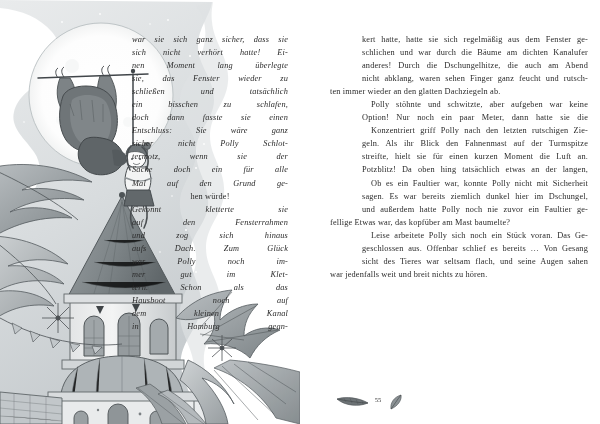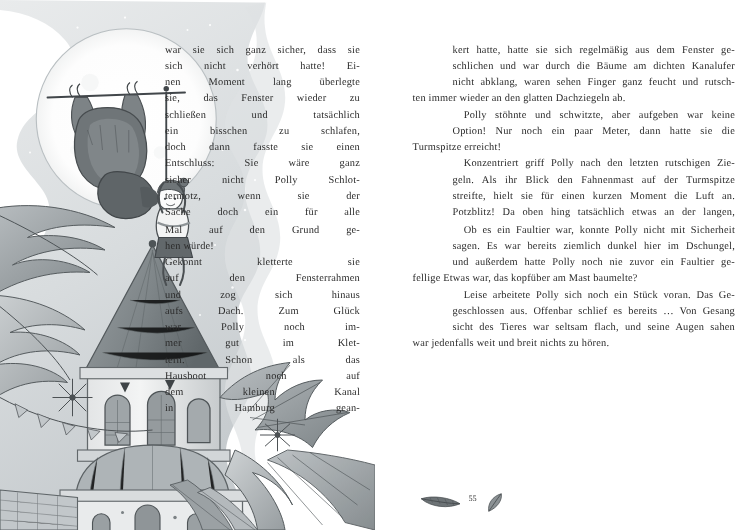--- a/index.html
+++ b/index.html
@@ -36,25 +36,26 @@
   }
   .col-left{
     left:132px;
     top:33px;
     width:156px;
     text-align:right;
   }
   .col-left .ln{
     display:block;
     white-space:nowrap;
-    text-align:left;
+    text-align:center;
   }
   .col-left .ln.just{
     text-align:justify;
     text-align-last:justify;
+    font-style:italic;
   }
   .col-left p{margin:0;}
   .col-left .para2{margin-top:0px;}
 
   .col-right{
     left:330px;
     top:33px;
     width:258px;
     text-align:left;
   }
@@ -425,27 +426,27 @@
       <span class="ln just">Hausboot noch auf</span>
       <span class="ln just">dem kleinen Kanal</span>
       <span class="ln just">in Hamburg gean-</span>
     </p>
   </div>
 
   <div class="col col-right">
     <p>
       <span class="ln just">kert hatte, hatte sie sich regelmäßig aus dem Fenster ge-</span>
       <span class="ln just">schlichen und war durch die Bäume am dichten Kanalufer</span>
+      <span class="ln just">anderes! Durch die Dschungelhitze, die auch am Abend</span>
       <span class="ln just">nicht abklang, waren sehen Finger ganz feucht und rutsch-</span>
       <span class="ln">ten immer wieder an den glatten Dachziegeln ab.</span>
     </p>
     <p>
       <span class="ln just" style="text-indent:9px">Polly stöhnte und schwitzte, aber aufgeben war keine</span>
       <span class="ln just">Option! Nur noch ein paar Meter, dann hatte sie die</span>
-      <span class="ln">Turmspitze erreicht!</span>
     </p>
     <p>
       <span class="ln just" style="text-indent:9px">Konzentriert griff Polly nach den letzten rutschigen Zie-</span>
       <span class="ln just">geln. Als ihr Blick den Fahnenmast auf der Turmspitze</span>
       <span class="ln just">streifte, hielt sie für einen kurzen Moment die Luft an.</span>
       <span class="ln just">Potzblitz! Da oben hing tatsächlich etwas an der langen,</span>
     </p>
     <p>
       <span class="ln just" style="text-indent:9px">Ob es ein Faultier war, konnte Polly nicht mit Sicherheit</span>
       <span class="ln just">sagen. Es war bereits ziemlich dunkel hier im Dschungel,</span>

